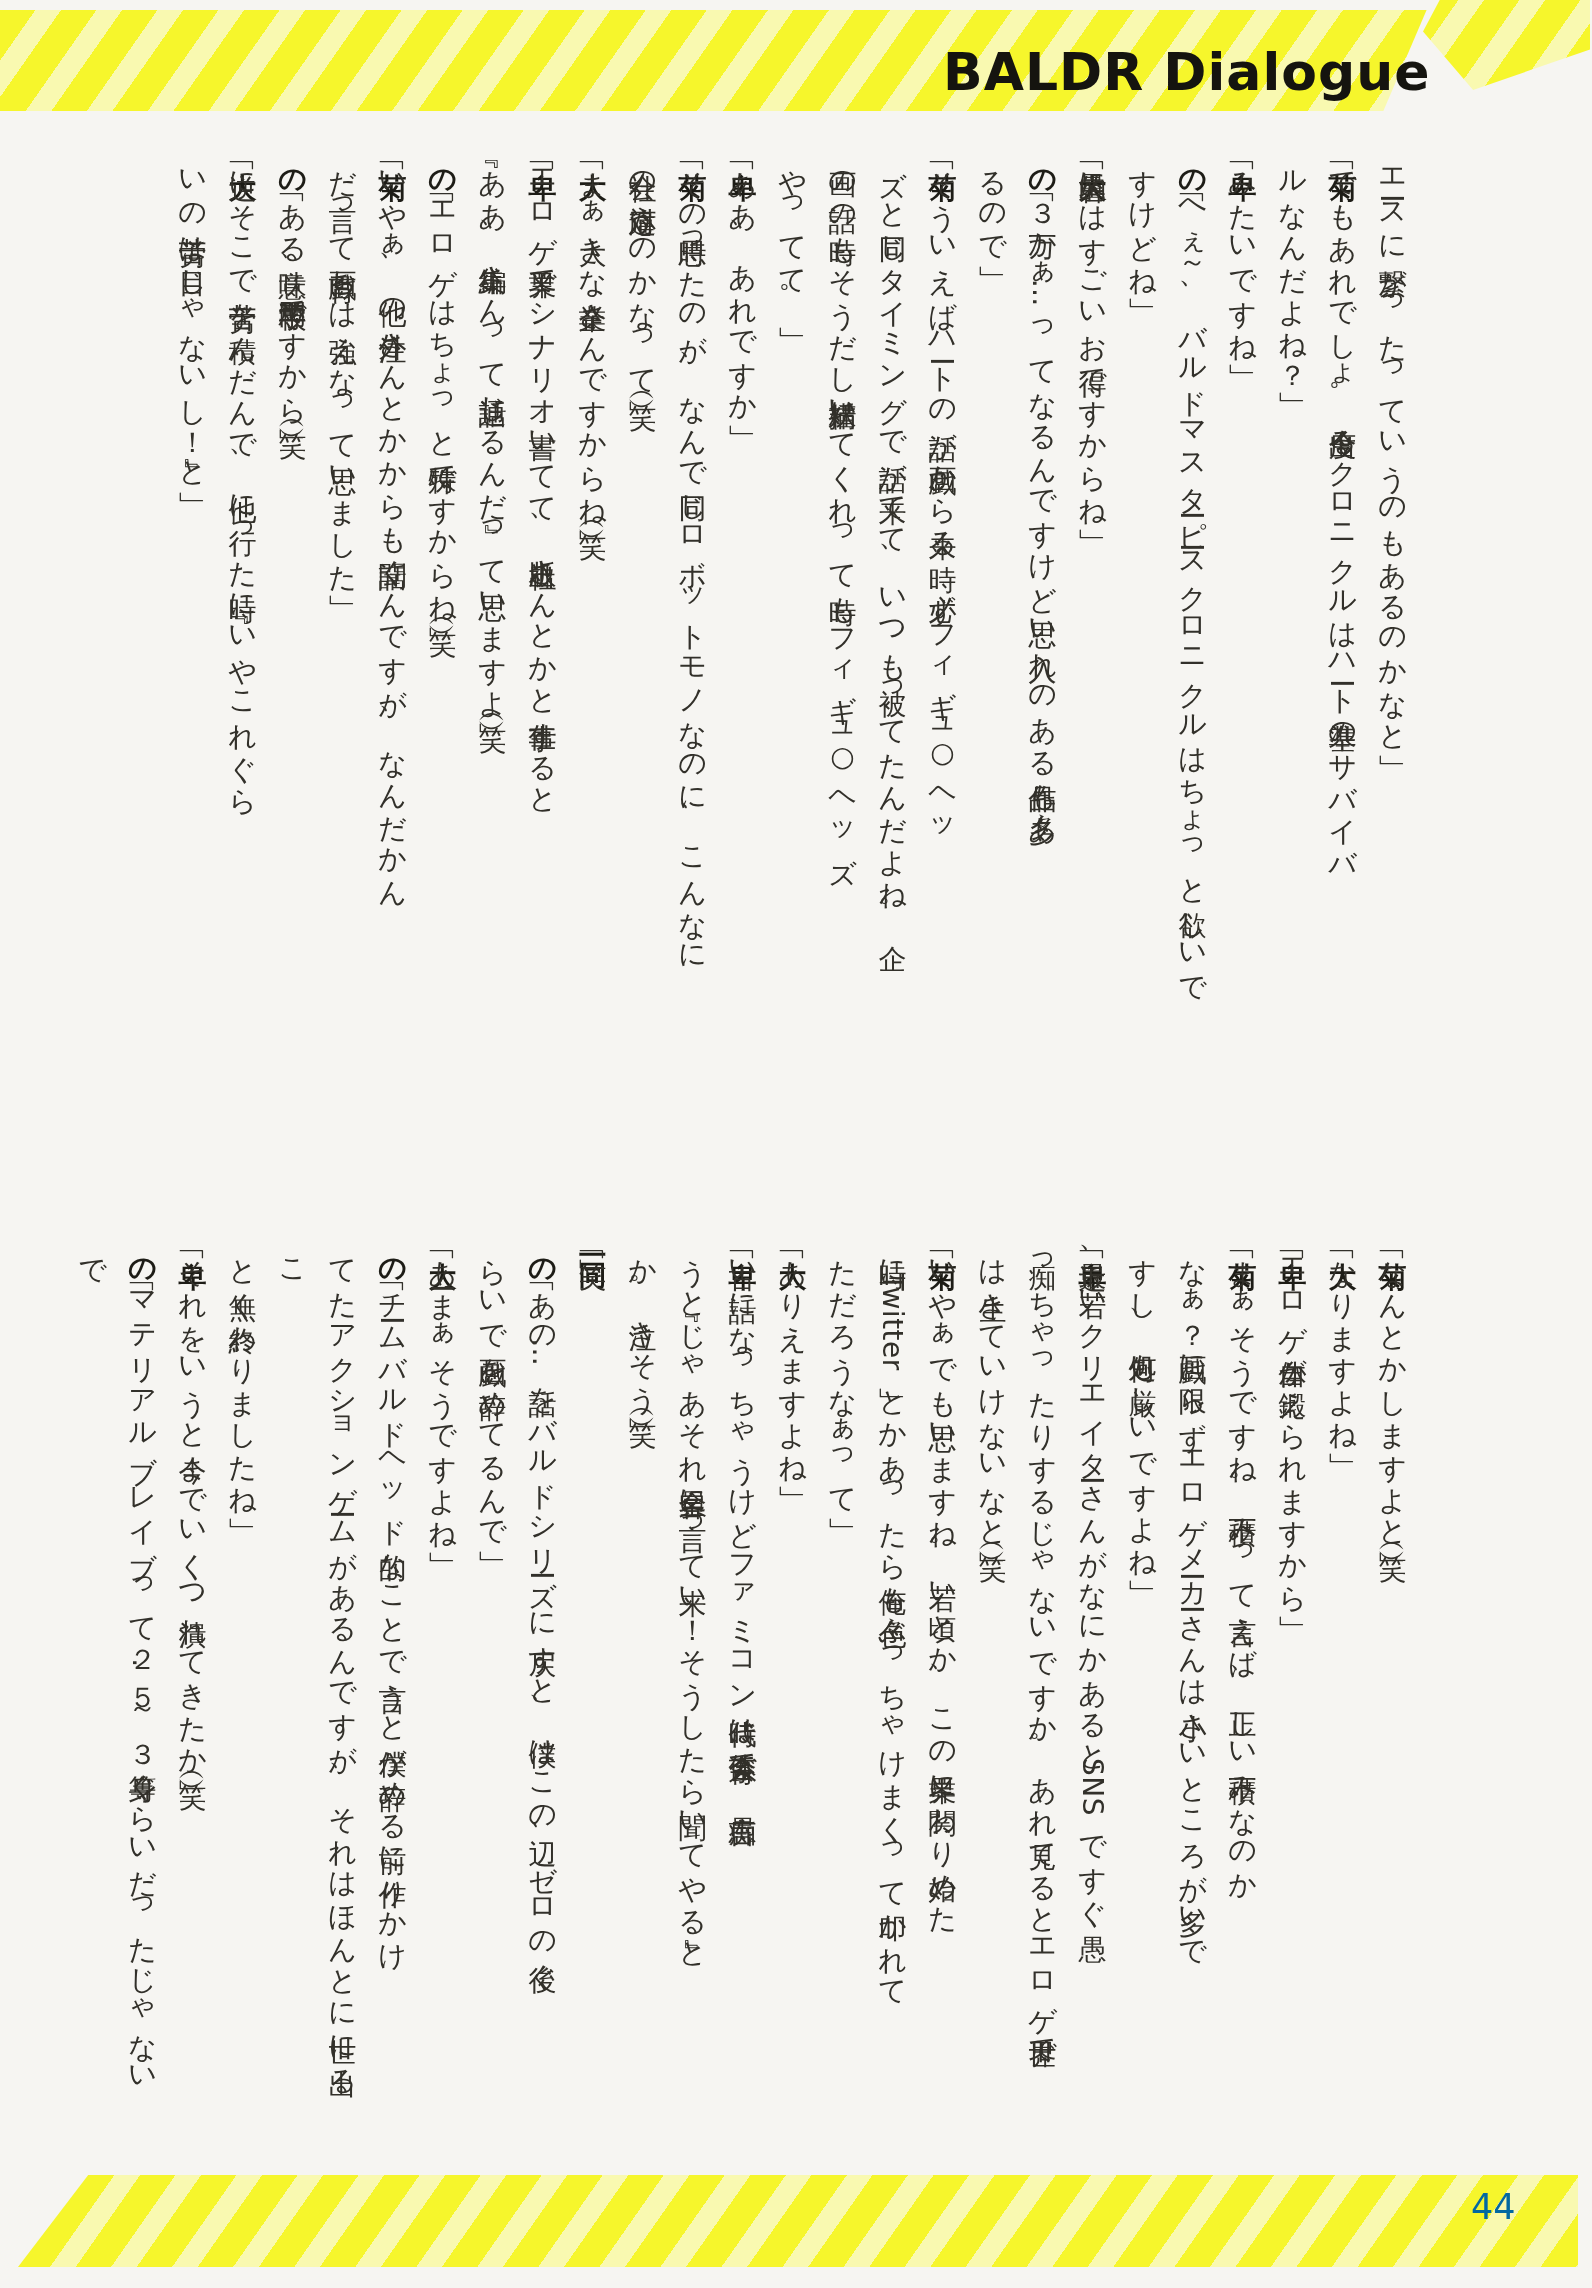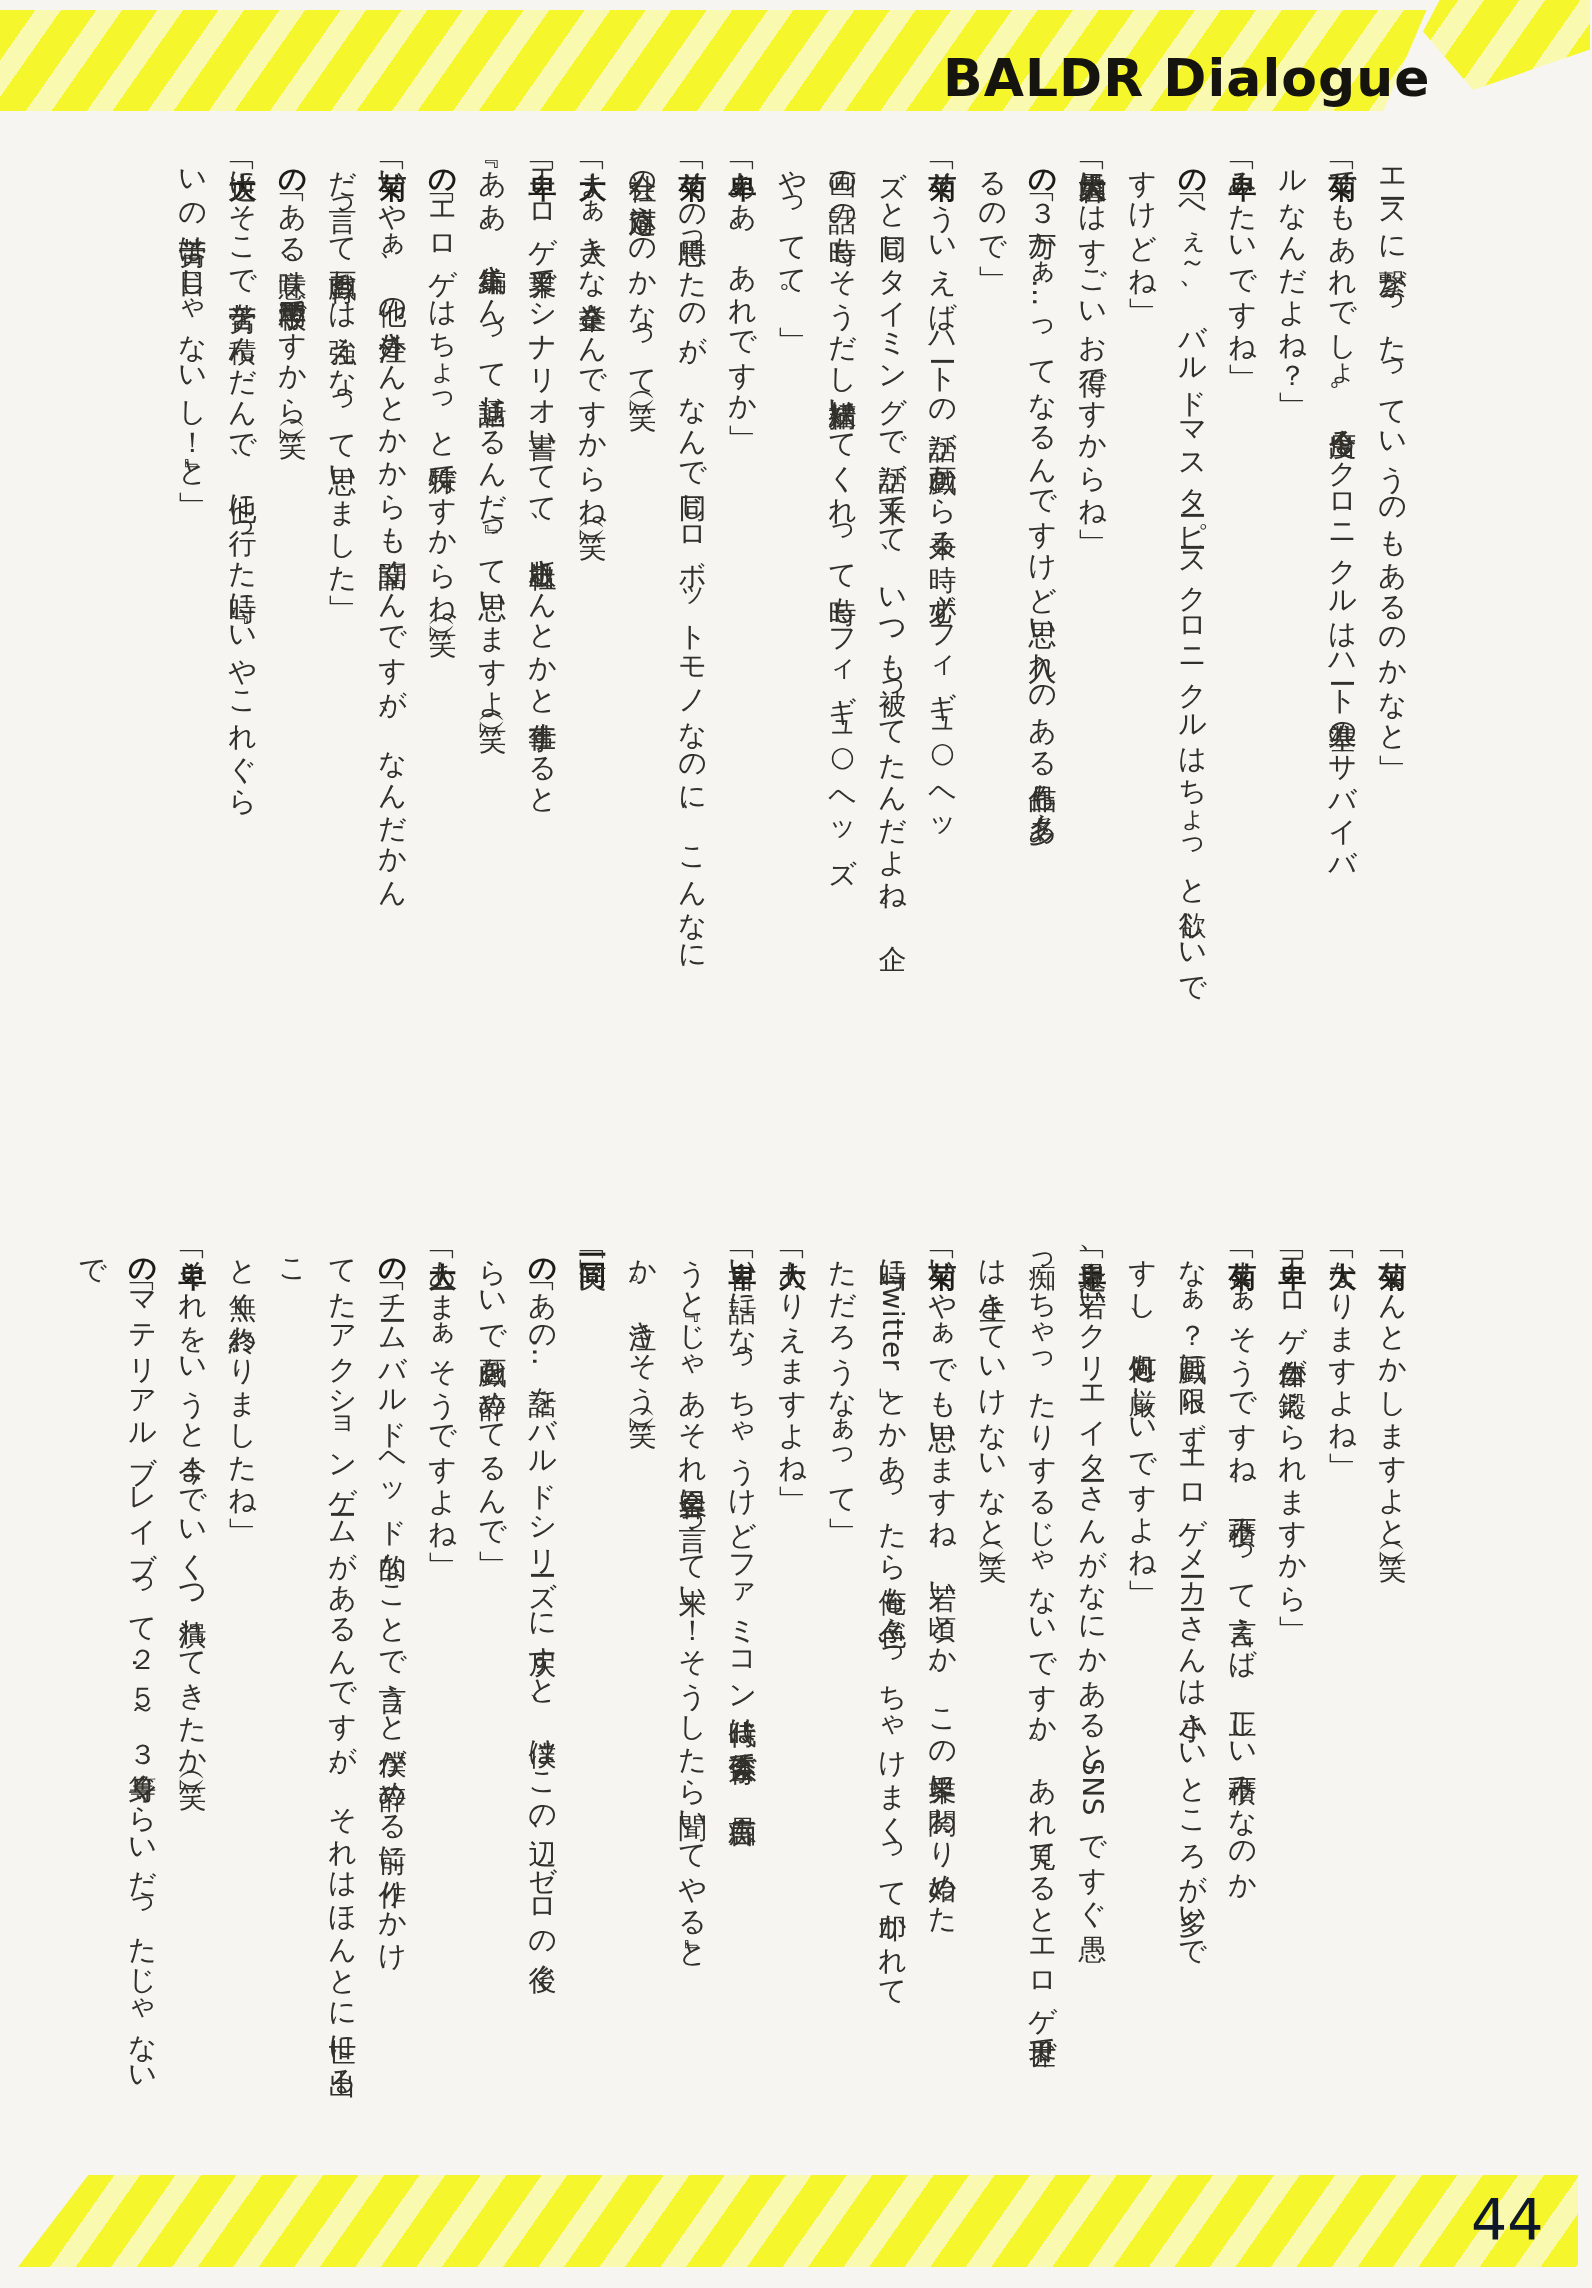--- a/index.html
+++ b/index.html
@@ -11,31 +11,31 @@
       #f6f62c 0px, #f6f62c 29px,
       #f9f9b0 29px, #f9f9b0 50px);
   }
   #band-top{position:absolute;left:0;top:10px;width:1441px;height:101px;
     clip-path:polygon(0 0, 99% 0, 96% 100%, 0 100%);}
   #band-corner{position:absolute;left:1423px;top:0;width:167px;height:90px;
     clip-path:polygon(10% 0, 100% 0, 100% 55%, 30% 100%, 0 35%);}
   #band-bottom{position:absolute;left:18px;top:2175px;width:1560px;height:92px;
     clip-path:polygon(4.5% 0, 100% 0, 100% 100%, 0 100%);}
 
-  #title{position:absolute;left:943px;top:48px;font-size:52px;font-weight:800;
+  #title{position:absolute;left:943px;top:42px;font-size:52px;font-weight:800;
     color:#15140f;letter-spacing:1px;white-space:nowrap;}
 
   .vtext{position:absolute;writing-mode:vertical-rl;text-orientation:mixed;
     font-size:28px;line-height:50px;color:#32302a;letter-spacing:0.5px;}
   .vtext .col{height:100%;}
   .vtext b{font-weight:bold;color:#1d1c16;}
   #top-text{top:151px;right:175px;height:856px;width:1256px;}
   #bottom-text{top:1240px;right:175px;height:856px;width:1256px;}
 
-  #page-num{position:absolute;left:1471px;top:2187px;font-size:57px;color:#0f172a;}
+  #page-num{position:absolute;left:1471px;top:2187px;font-size:35px;color:#0369a1;}
 </style>
 </head>
 <body>
 
 <div id="page">
 
   <div id="band-top" class="stripes"></div>
   <div id="band-corner" class="stripes"></div>
 
   <div id="title">BALDR Dialogue</div>

